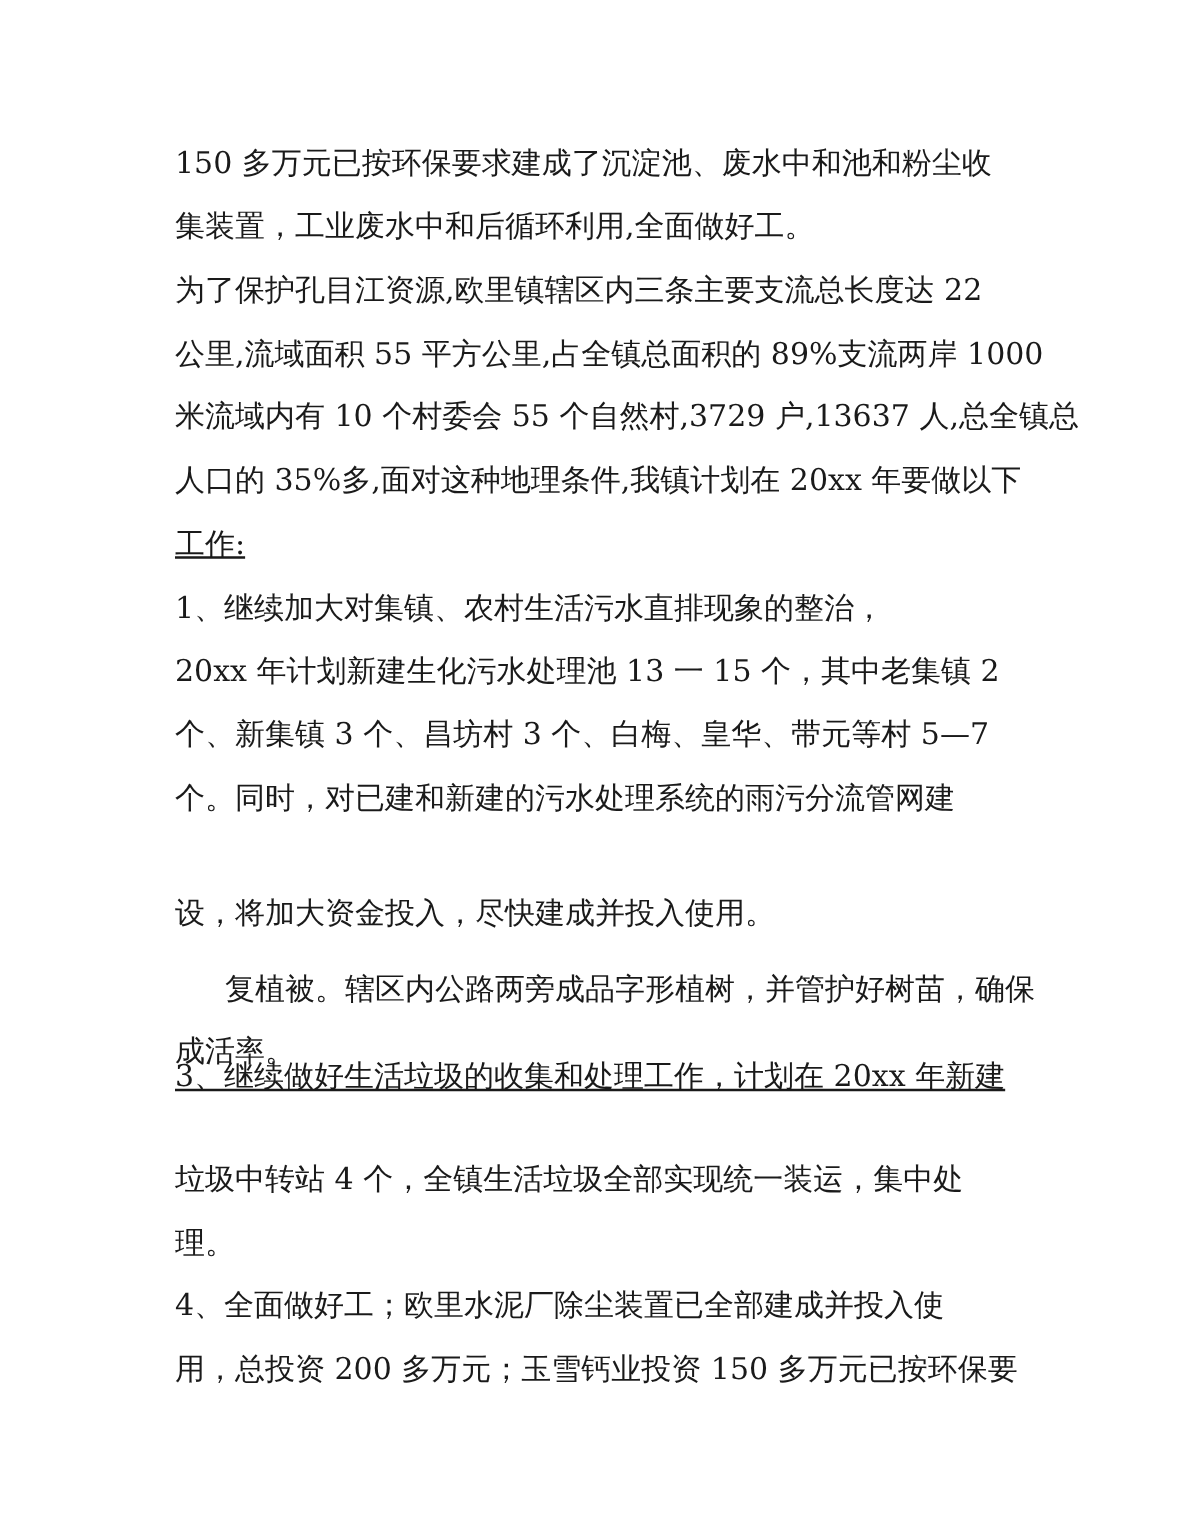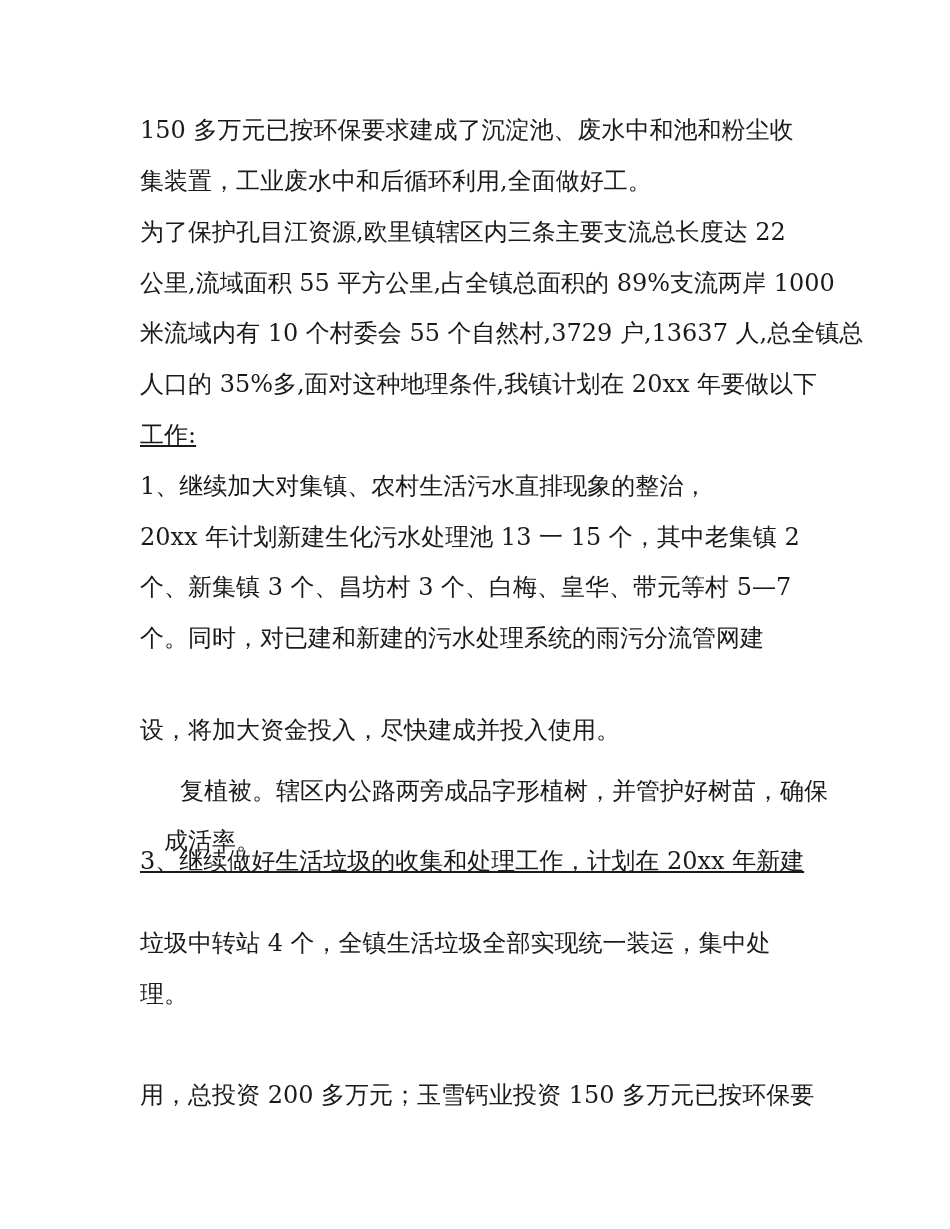--- a/index.html
+++ b/index.html
@@ -42,18 +42,19 @@
   <div class="line" style="top:268px;">公里,流域面积 55 平方公里,占全镇总面积的 89%支流两岸 1000</div>
   <div class="line" style="top:318px;">米流域内有 10 个村委会 55 个自然村,3729 户,13637 人,总全镇总</div>
   <div class="line" style="top:369px;">人口的 35%多,面对这种地理条件,我镇计划在 20xx 年要做以下</div>
   <div class="line" style="top:420px;text-decoration:underline;">工作:</div>
   <div class="line" style="top:471px;">1、继续加大对集镇、农村生活污水直排现象的整治，</div>
   <div class="line" style="top:522px;">20xx 年计划新建生化污水处理池 13 一 15 个，其中老集镇 2</div>
   <div class="line" style="top:572px;">个、新集镇 3 个、昌坊村 3 个、白梅、皇华、带元等村 5—7</div>
   <div class="line" style="top:623px;">个。同时，对已建和新建的污水处理系统的雨污分流管网建</div>
   <div class="line" style="top:674px;margin-top:41px;">设，将加大资金投入，尽快建成并投入使用。</div>
   <div class="line" style="top:776px;margin-left:40px;">复植被。辖区内公路两旁成品字形植树，并管护好树苗，确保</div>
-  <div class="line" style="top:826px;margin-left:24px;">成活率。</div>
+  <div class="line" style="top:826px;">成活率。</div>
   <div class="line" style="top:846px;text-decoration:underline;">3、继续做好生活垃圾的收集和处理工作，计划在 20xx 年新建</div>
   <div class="line" style="top:928px;">垃圾中转站 4 个，全镇生活垃圾全部实现统一装运，集中处</div>
   <div class="line" style="top:979px;">理。</div>
+  <div class="line" style="top:1029px;">4、全面做好工；欧里水泥厂除尘装置已全部建成并投入使</div>
   <div class="line" style="top:1080px;">用，总投资 200 多万元；玉雪钙业投资 150 多万元已按环保要</div>
 </div>
 
 </body></html>

